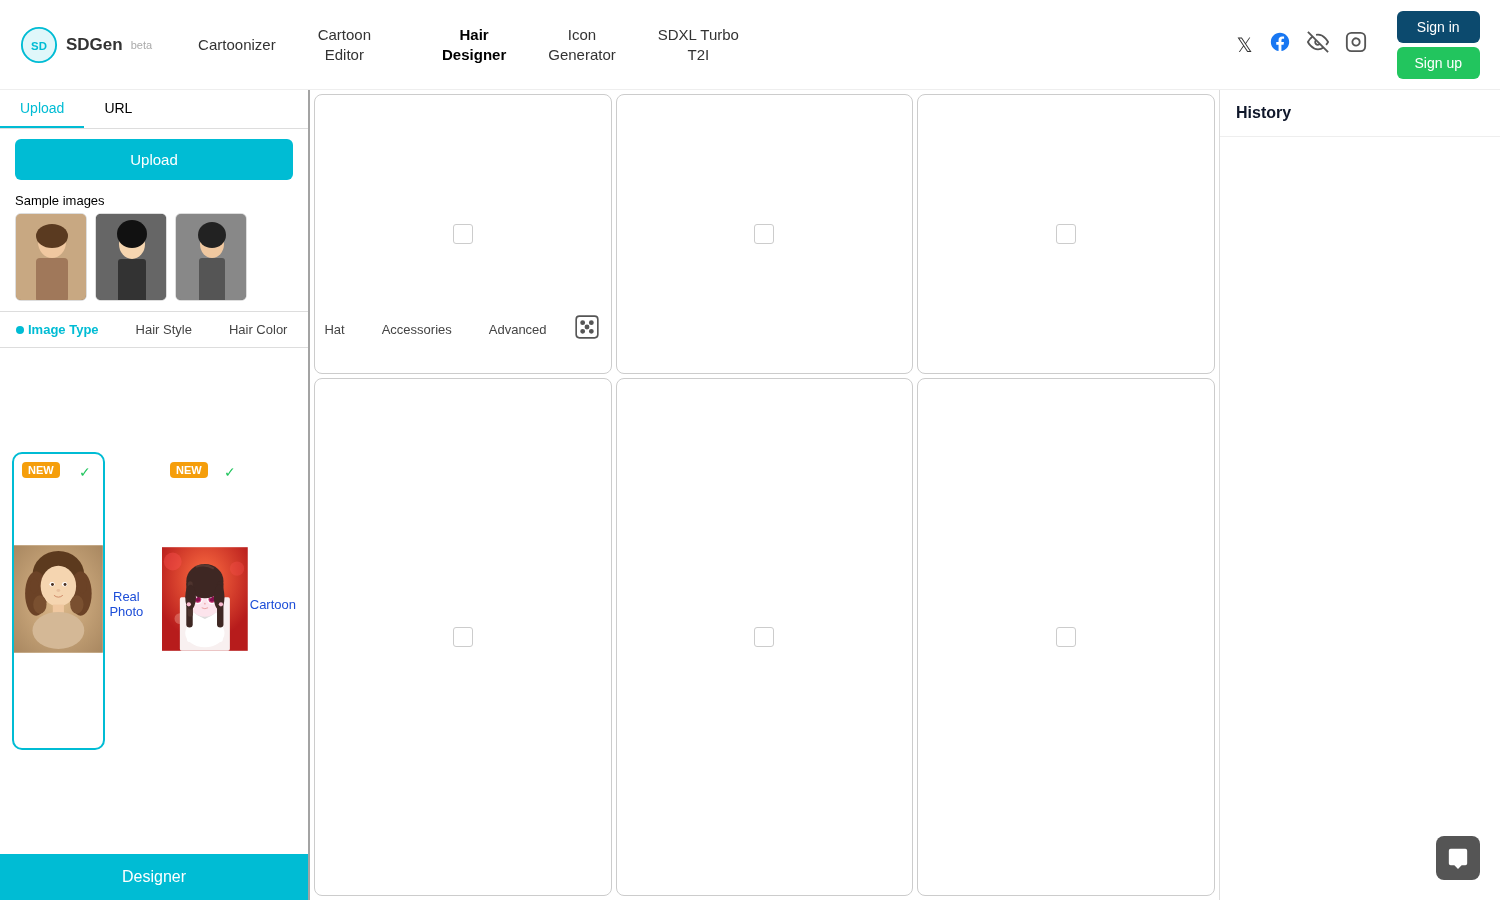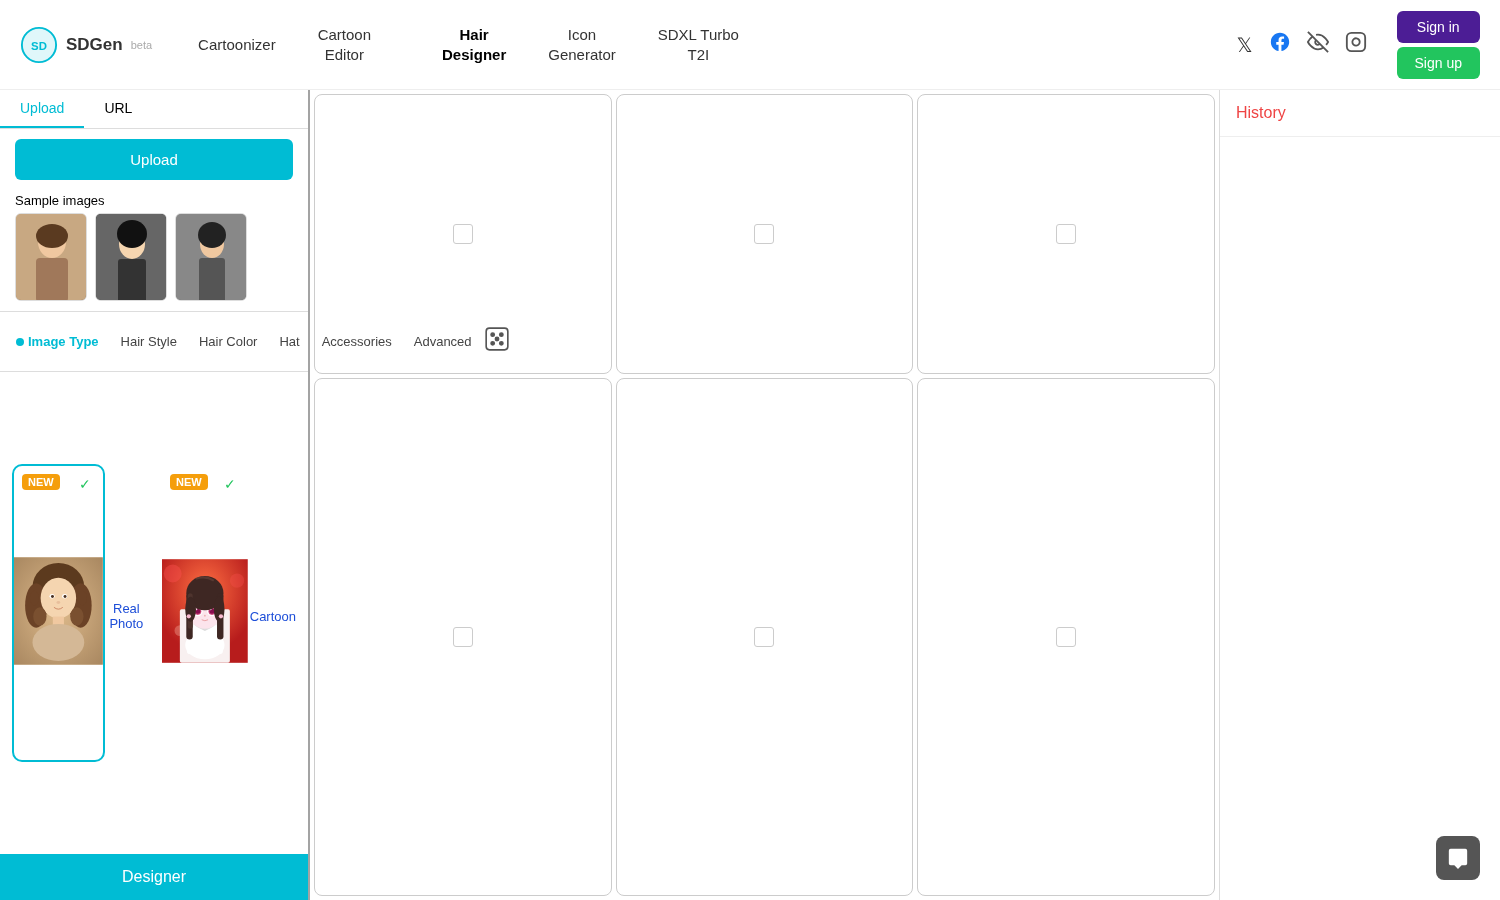--- a/index.html
+++ b/index.html
@@ -37,21 +37,21 @@
       color: #000;
       margin-left: 29px;
     }
     .nav-spacer { flex: 1; }
     .nav-icons {
       display: flex;
       align-items: center;
       gap: 16px;
     }
     .btn-signin {
-      background: #4c1d95;
+      background: #0c4a6e;
       color: #fff;
       border: none;
       border-radius: 6px;
       padding: 8px 18px;
       font-size: 14px;
       cursor: pointer;
       display: block;
     }
     .btn-signup {
       background: #22c55e;
@@ -128,22 +128,22 @@
     .sample-img-1 { background: linear-gradient(160deg, #c8a882 30%, #8d6a4a 100%); }
     .sample-img-2 { background: linear-gradient(160deg, #222 20%, #555 80%); }
     .sample-img-3 { background: linear-gradient(160deg, #aaa 20%, #666 80%); }
 
     
     .image-type-tabs {
       display: flex;
       align-items: center;
       border-top: 1px solid #ddd;
       border-bottom: 1px solid #ddd;
-      padding: 12px 6px;
-      gap: 2px;
+      padding: 0 6px;
+      gap: 17px;
       flex-shrink: 0;
     }
     .img-tab {
       display: flex;
       align-items: center;
       gap: 4px;
       padding: 10px 10px;
       font-size: 13px;
       cursor: pointer;
       white-space: nowrap;
@@ -243,22 +243,22 @@
 
     
     .right-panel {
       width: 280px;
       display: flex;
       flex-direction: column;
     }
     .history-header {
       padding: 14px 16px;
       font-size: 16px;
-      font-weight: 400;
-      color: #ef4444;
+      font-weight: 700;
+      color: #0f172a;
       border-bottom: 1px solid #eee;
     }
     .history-content {
       flex: 1;
       overflow-y: auto;
     }
 
     
     .chat-button {
       position: absolute;

